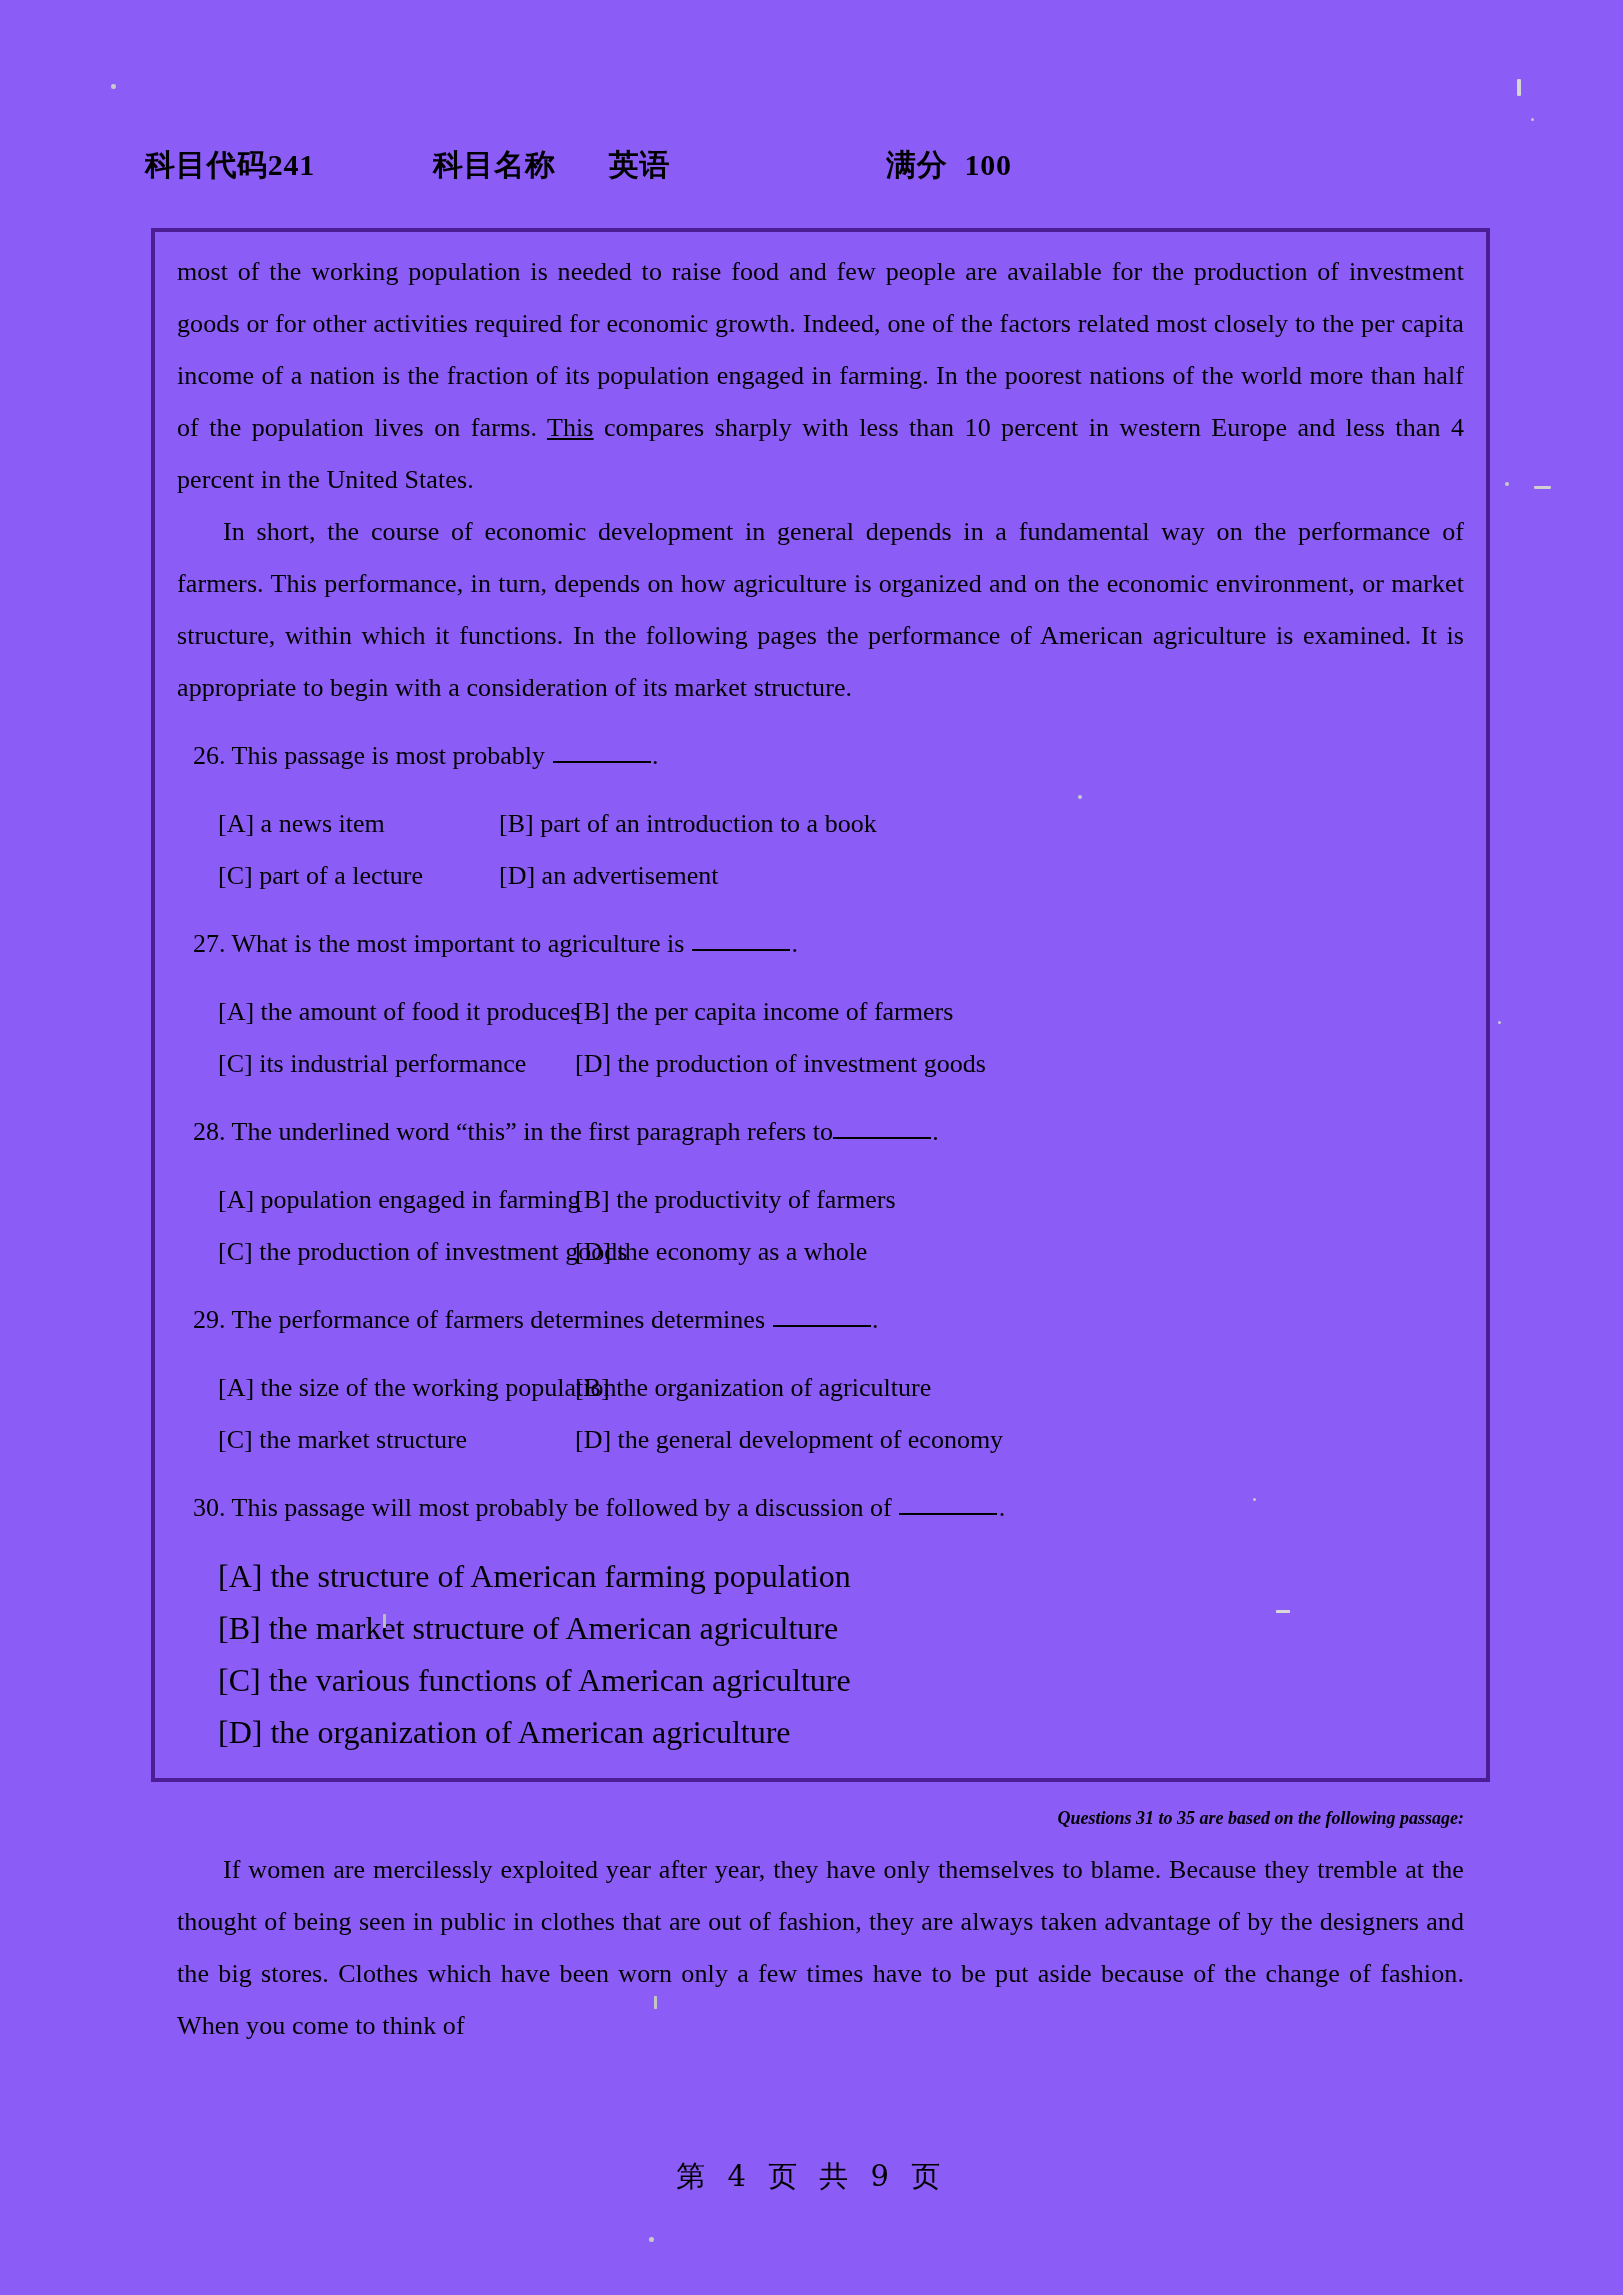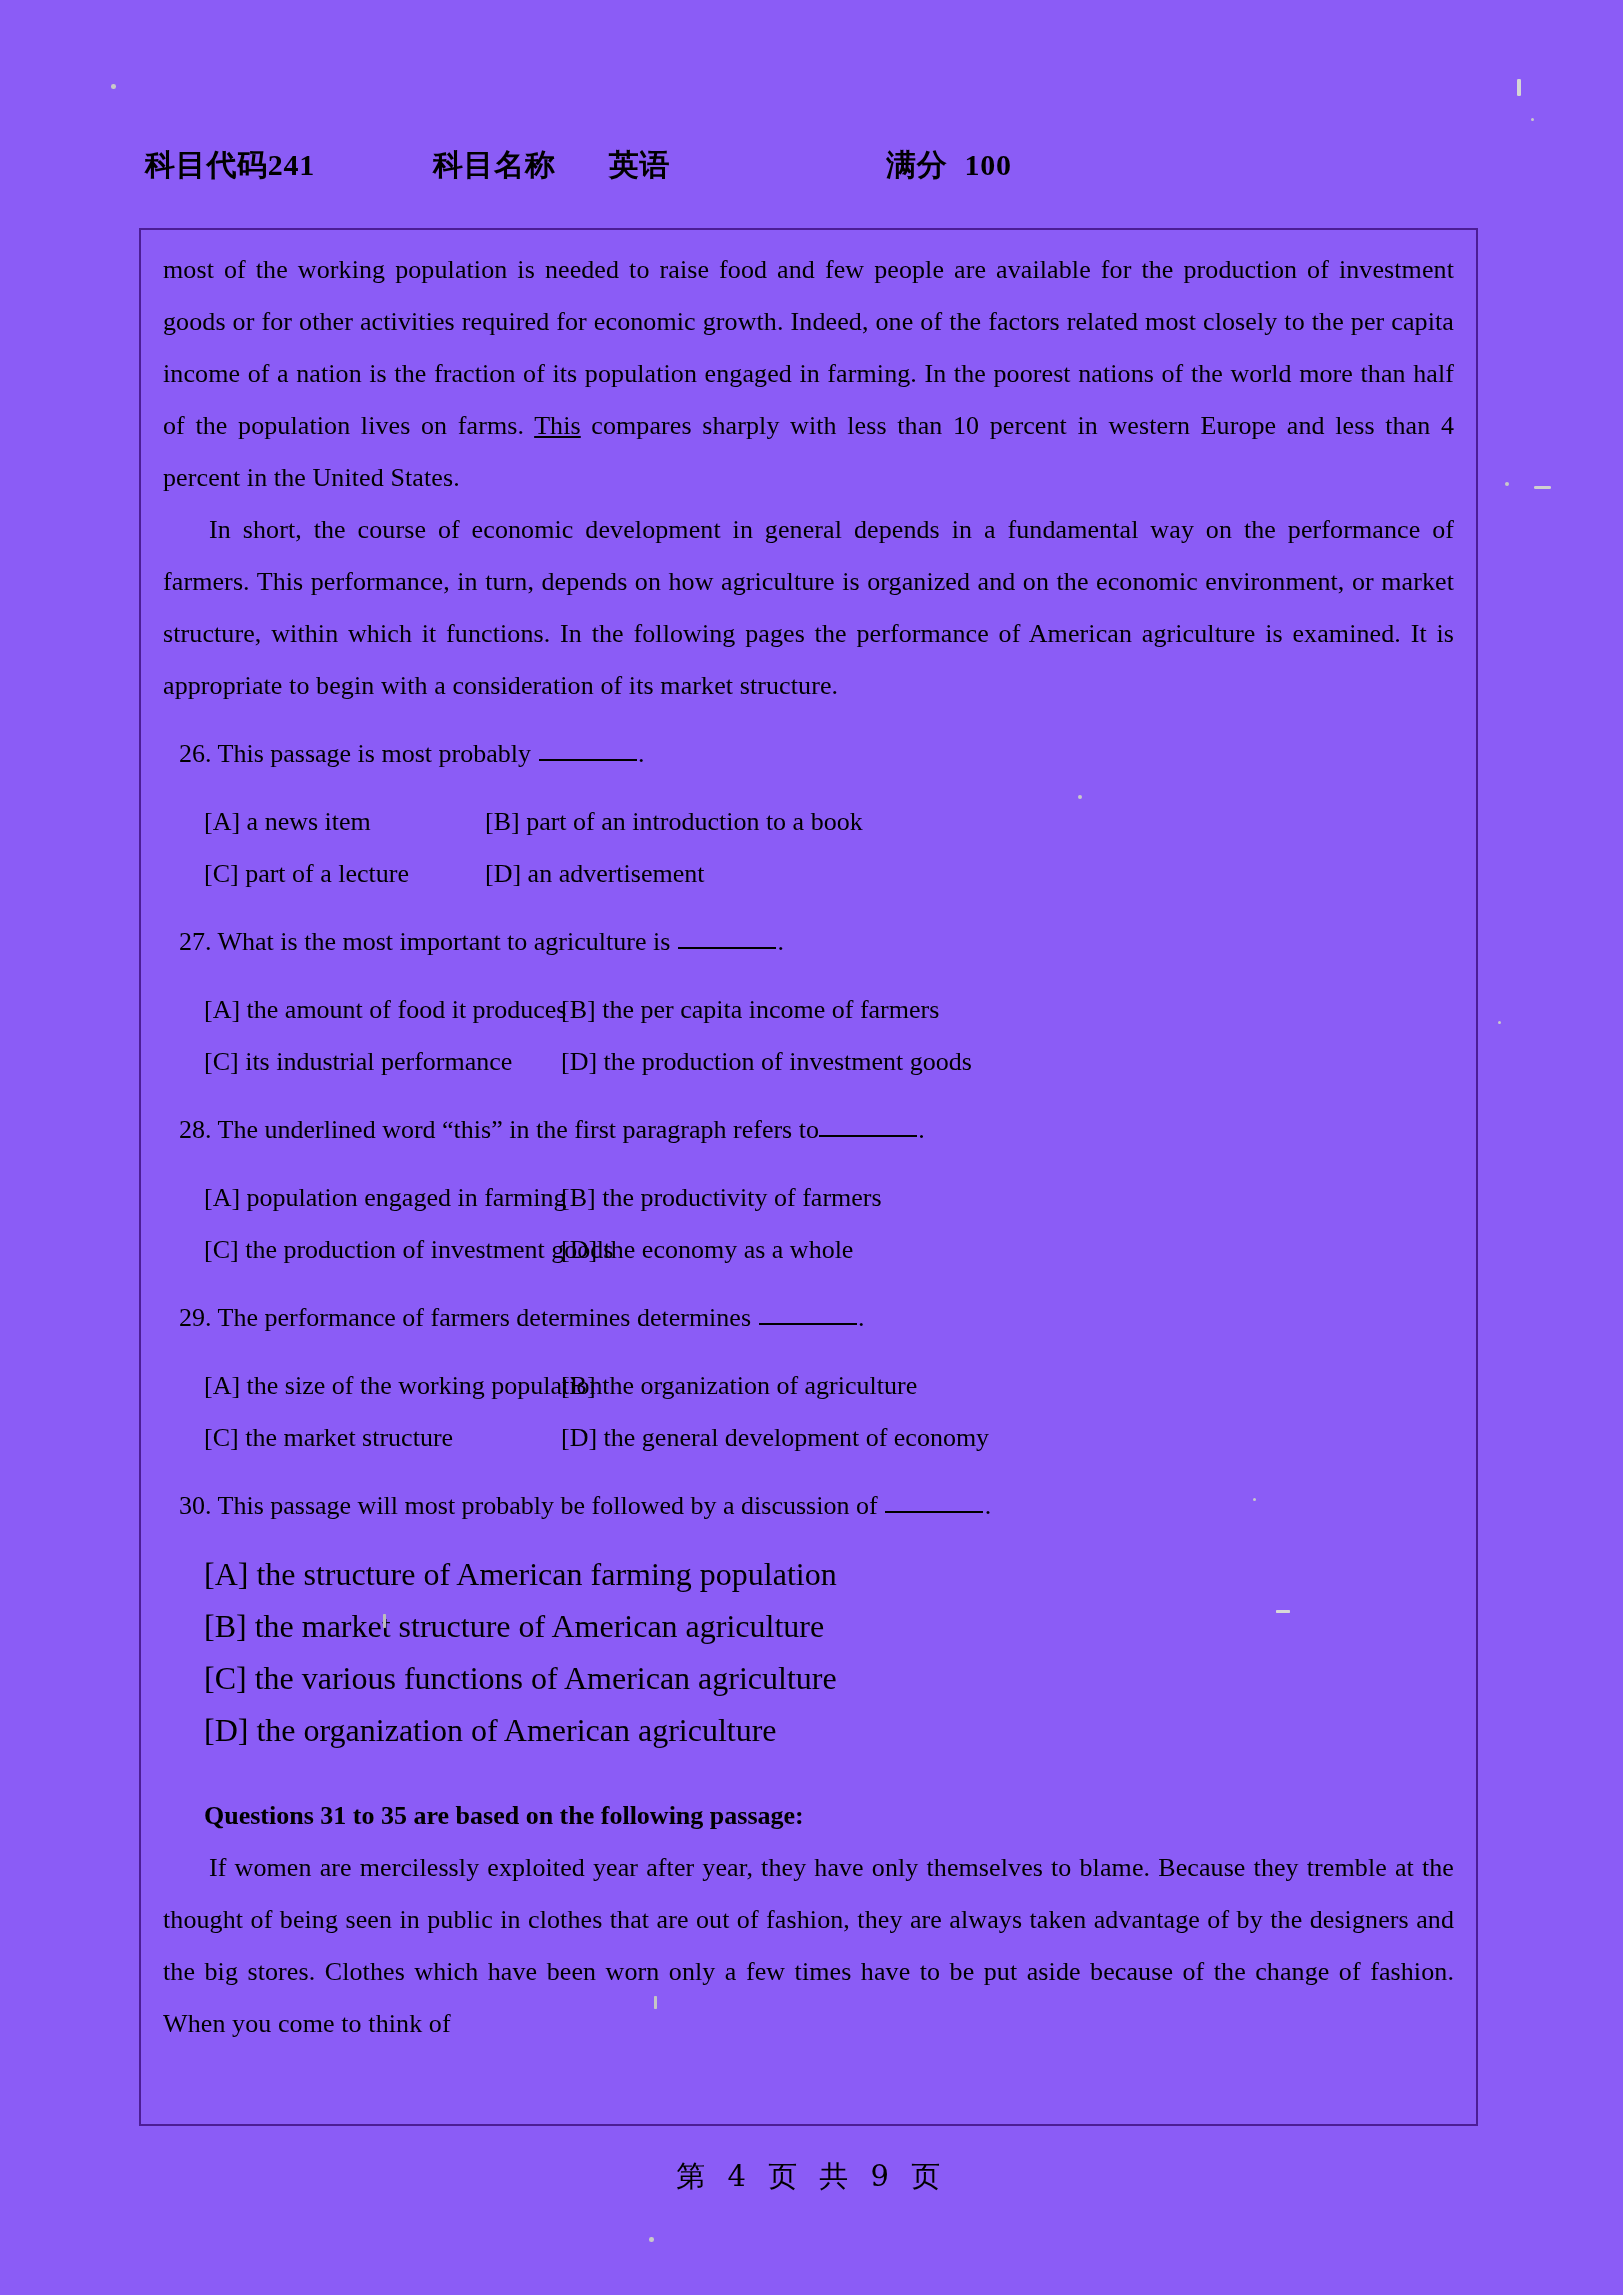--- a/index.html
+++ b/index.html
@@ -40,24 +40,24 @@
   .hdr-label { font-family: "DejaVu Serif", "Liberation Serif", serif; font-weight: bold; }
   .hdr-value { margin-left: 17px; font-family: "Liberation Serif", serif; font-weight: bold; }
   #hdr-code  { margin-left: 0px; }
   #hdr-name  { margin-left: 118px; gap: 36px; }
   #hdr-score { margin-left: 216px; }
 
   
   #content-frame {
     position: absolute;
     top: 228px;
-    left: 139px;
+    left: 151px;
     width: 1339px;
-    height: 1898px;
-    border: 2px solid #4c1d95;
+    height: 1554px;
+    border: 4px solid #4c1d95;
     box-sizing: border-box;
     padding: 14.4px 22px 6.5px 22px;
   }
 
   
   .para {
     font-size: 26px;
     line-height: 52px;
     text-align: justify;
     text-justify: inter-word;
@@ -100,26 +100,28 @@
 
   .opt-stack {
     font-size: 32px;
     line-height: 52px;
     padding-left: 41px;
     white-space: nowrap;
   }
 
   
   .section-heading {
-    font-size: 26px;
+    font-size: 18px;
     line-height: 52px;
     font-weight: bold;
+    font-style: italic;
     padding-left: 41px;
     margin: 0;
     white-space: nowrap;
+    text-align: right;
   }
   .spacer-med { height: 34px; }
 
   
   #page-footer {
     position: absolute;
     top: 2157px;
     left: 0;
     width: 1623px;
     text-align: center;

